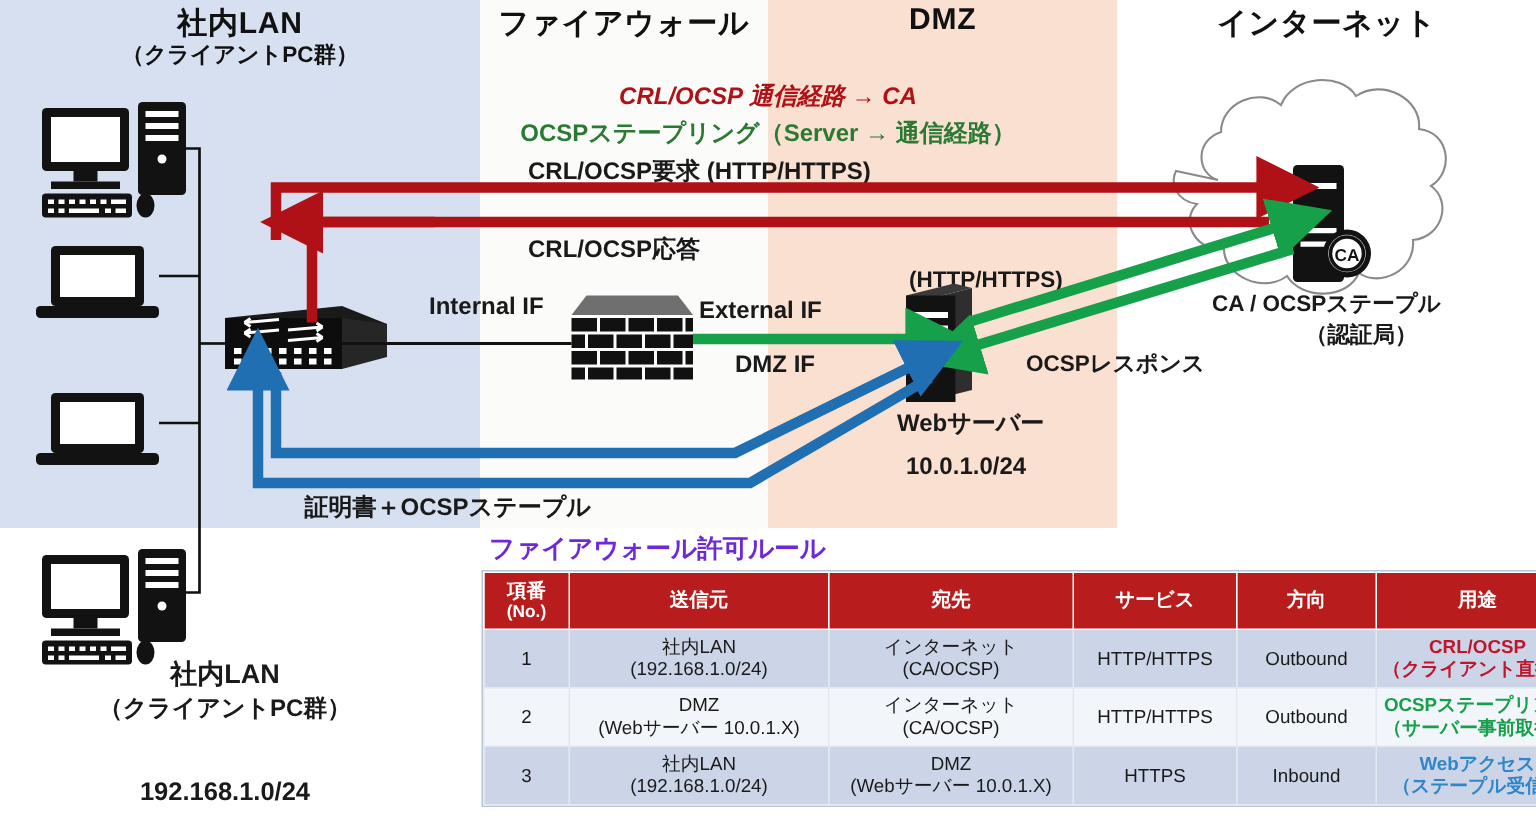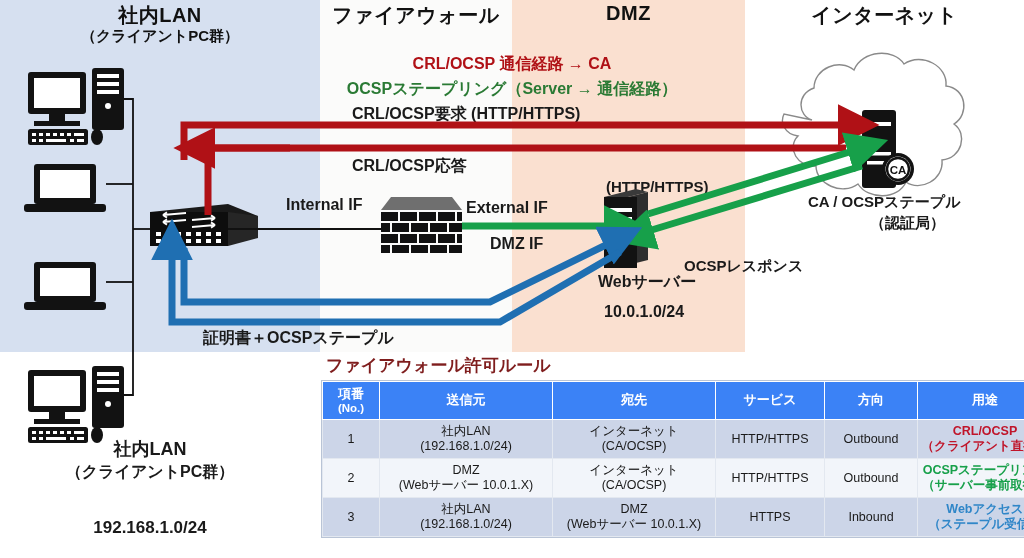--- a/index.html
+++ b/index.html
@@ -21,24 +21,24 @@
   .txt{position:absolute;font-size:14.5px;color:#1a1a1a;white-space:nowrap;font-weight:bold;}
   .txt.b{font-weight:bold;}
   .red{color:#b01116;}
   .grn{color:#2a7a34;}
 
   
   #art{position:absolute;left:0;top:0;width:1024px;height:558px;pointer-events:none;}
 
   
   #rules-wrap{position:absolute;left:322px;top:352px;width:702px;}
-  #rules-title{font-size:17px;font-weight:bold;color:#7f1d1d;margin:2px 0 4px 4px;}
+  #rules-title{font-size:17px;font-weight:bold;color:#6d28d9;margin:2px 0 4px 4px;}
   table#rules{border-collapse:collapse;width:700px;table-layout:fixed;
               box-shadow:0 0 0 1px #b9c4d6;}
-  table#rules th{background:#3b82f6;color:#fff;font-size:13px;font-weight:bold;
+  table#rules th{background:#b91c1c;color:#fff;font-size:13px;font-weight:bold;
                  text-align:center;padding:5px 2px;border:1px solid #ffffff;line-height:1.12;}
   table#rules td{font-size:12.5px;color:#1a1a1a;text-align:center;padding:4px 2px;
                  border:1px solid #e3e8f0;line-height:1.2;}
   table#rules tr.r-odd td{background:#ccd5e8;}
   table#rules tr.r-even td{background:#f2f5fa;}
   td.use{font-weight:bold;font-size:12.5px;}
   .c0{width:52px;}.c1{width:168px;}.c2{width:158px;}
   .c3{width:104px;}.c4{width:88px;}.c5{width:130px;}
   .sub{font-size:11.5px;}
 </style>
@@ -51,28 +51,28 @@
   <div class="zone" id="zone-fw"></div>
   <div class="zone" id="zone-dmz"></div>
   <div class="zone" id="zone-inet"></div>
 
   <div class="zone-title" style="left:0;width:320px;">社内LAN</div>
   <div class="zone-sub" style="left:0;width:320px;top:27px;">（クライアントPC群）</div>
   <div class="zone-title" style="left:320px;width:192px;">ファイアウォール</div>
   <div class="zone-title" style="left:512px;width:233px;">DMZ</div>
   <div class="zone-title" style="left:745px;width:279px;">インターネット</div>
 
-  <div class="txt b red" style="left:0;width:1024px;text-align:center;top:54px;font-size:16px;">CRL/OCSP 通信経路 → CA</div>
+  <div class="txt b red" style="left:0;width:1024px;text-align:center;top:54px;font-size:16px;font-style:italic;">CRL/OCSP 通信経路 → CA</div>
   <div class="txt b grn" style="left:0;width:1024px;text-align:center;top:79px;font-size:16px;">OCSPステープリング（Server → 通信経路）</div>
 
   <div class="txt" style="left:352px;top:104px;font-size:16px;">CRL/OCSP要求 (HTTP/HTTPS)</div>
   <div class="txt" style="left:352px;top:156px;font-size:16px;">CRL/OCSP応答</div>
 
   <div class="txt" style="left:606px;top:178px;font-size:15px;">(HTTP/HTTPS)</div>
-  <div class="txt" style="left:684px;top:233px;font-size:15px;margin-top:24px;">OCSPレスポンス</div>
+  <div class="txt" style="left:684px;top:233px;font-size:15px;">OCSPレスポンス</div>
 
   <div class="txt" style="left:286px;top:196px;font-size:16px;">Internal IF</div>
   <div class="txt" style="left:466px;top:199px;font-size:16px;">External IF</div>
   <div class="txt" style="left:490px;top:235px;font-size:16px;">DMZ IF</div>
 
   <div class="txt" style="left:203px;top:328px;font-size:16px;">証明書＋OCSPステープル</div>
 
   <div class="txt" style="left:598px;top:272px;font-size:16px;">Webサーバー</div>
   <div class="txt" style="left:604px;top:303px;font-size:16px;">10.0.1.0/24</div>
 

